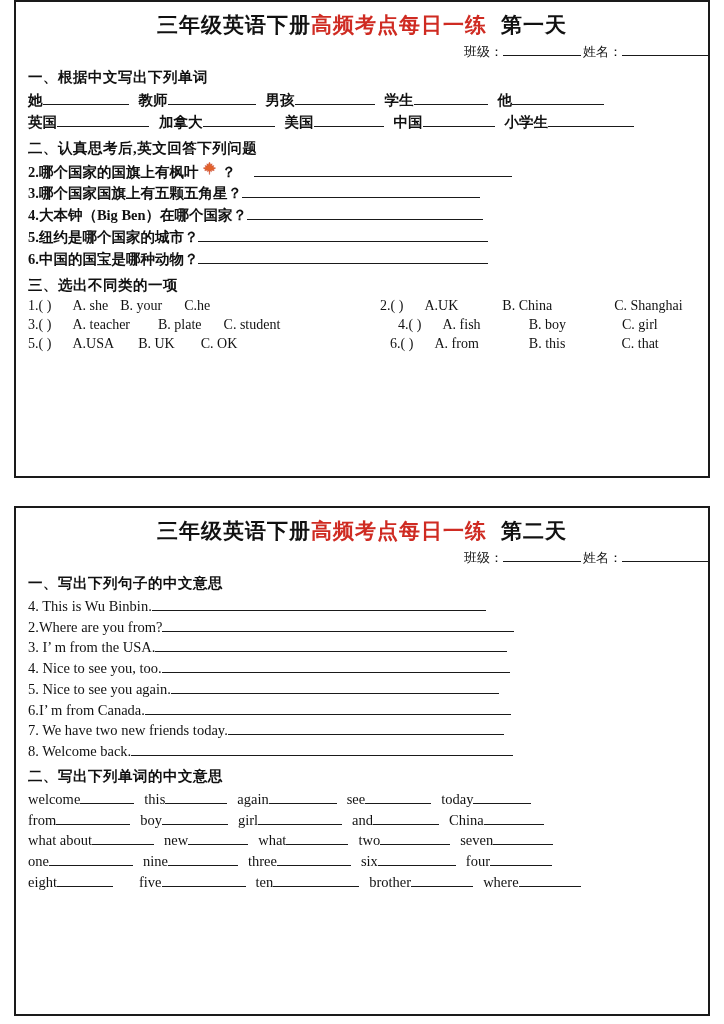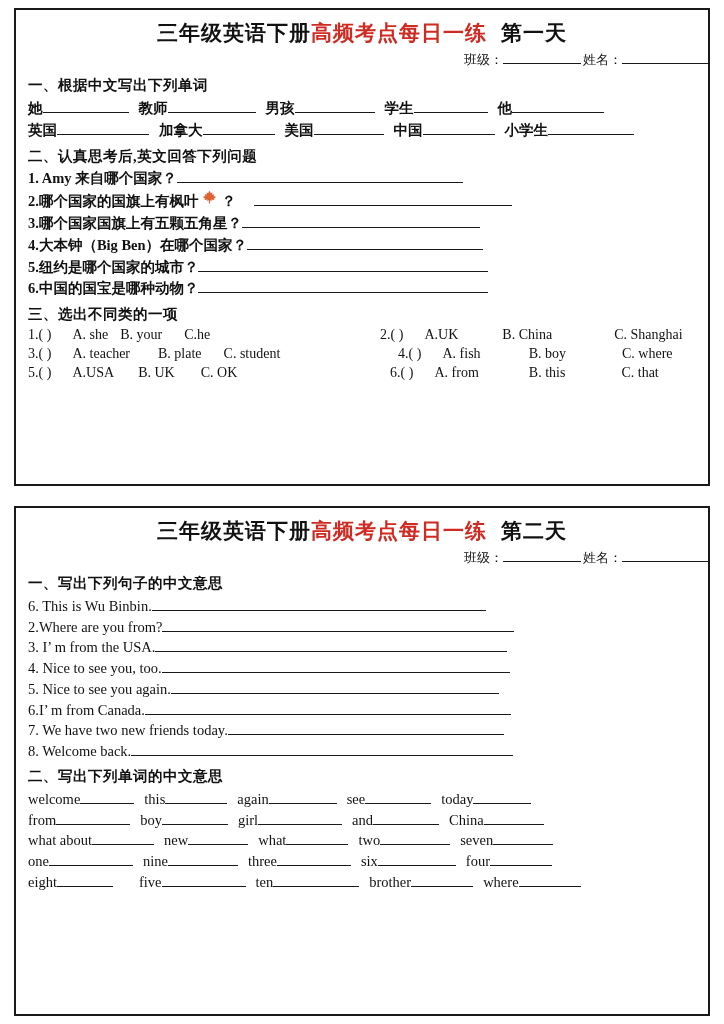--- a/index.html
+++ b/index.html
@@ -23,21 +23,21 @@
 
   
   .sheet {
     position: absolute;
     left: 14px;
     width: 696px;
     border: 2px solid #1a1a1a;
     box-sizing: border-box;
     background: #ffffff;
   }
-  #sheet-1 { top: 8px;   height: 478px; }
+  #sheet-1 { top: 0;   height: 478px; }
   #sheet-2 { top: 506px; height: 510px; }
 
   
   .sheet-title {
     text-align: center;
     font-size: 21px;
     font-weight: bold;
     letter-spacing: 1px;
     margin-top: 9px;
     white-space: nowrap;
@@ -180,24 +180,20 @@
           <span class="lbl">中国</span>
           <span class="blank" style="width: 72px;"></span>
         </span>
         <span class="item">
           <span class="lbl">小学生</span>
           <span class="blank" style="width: 86px;"></span>
         </span>
       </div>
       <div class="section-head">二、认真思考后,英文回答下列问题</div>
       <div class="q-row">
-        <span class="q-text">1. Amy 来自哪个国家？</span>
-        <span class="answer-line" style="width: 286px;"></span>
-      </div>
-      <div class="q-row">
         <span class="q-text">2.哪个国家的国旗上有枫叶</span>
   <svg class="leaf-icon" viewBox="0 0 24 24" aria-hidden="true">
     <path d="M12 1.5l1.7 3.6 2.3-.9-.7 3.3 3.4-.7-1.2 2.5 3.9 1.2-3.2 2.1.9 1.9-4.4-.6.5 2.3-2.5-1.4-.4 5.3h-.7l-.4-5.3-2.5 1.4.5-2.3-4.4.6.9-1.9-3.2-2.1 3.9-1.2-1.2-2.5 3.4.7-.7-3.3 2.3.9z" fill="#e2622c" stroke="#c0392b" stroke-width="0.5"></path>
   </svg>
 <span class="q-text">？</span>
         <span style="display: inline-block; width: 18px;"></span>
         <span class="answer-line" style="width: 258px;"></span>
       </div>
       <div class="q-row">
         <span class="q-text">3.哪个国家国旗上有五颗五角星？</span>
@@ -238,21 +234,21 @@
           <span class="mc-paren">(       )</span>
           <span class="mc-opt" style="margin-right: 28px;">A. teacher</span>
           <span class="mc-opt" style="margin-right: 22px;">B. plate</span>
           <span class="mc-opt" style="">C. student</span>
         </span>
         <span class="mc-q">
           <span class="mc-num">4.</span>
           <span class="mc-paren">(       )</span>
           <span class="mc-opt" style="margin-right: 48px;">A. fish</span>
           <span class="mc-opt" style="margin-right: 56px;">B. boy</span>
-          <span class="mc-opt" style="margin-right: 0px;">C. where</span>
+          <span class="mc-opt" style="margin-right: 0px;">C. girl</span>
         </span>
       </div>
       <div class="mc-row">
         <span class="mc-q" style="width: 362px;">
           <span class="mc-num">5.</span>
           <span class="mc-paren">(       )</span>
           <span class="mc-opt" style="margin-right: 24px;">A.USA</span>
           <span class="mc-opt" style="margin-right: 26px;">B. UK</span>
           <span class="mc-opt" style="margin-right: 24px;">C. OK</span>
         </span>
@@ -266,21 +262,21 @@
       </div>
     </div>
   <div class="sheet" id="sheet-2">
       <div class="sheet-title"><span class="title-black">三年级英语下册</span><span class="title-red">高频考点每日一练</span><span class="title-day">第二天</span></div>
       <div class="id-line">
         <span class="id-field cls"><span>班级：</span><span class="blank"></span></span>
         <span class="id-field name"><span>姓名：</span><span class="blank"></span></span>
       </div>
       <div class="section-head">一、写出下列句子的中文意思</div>
       <div class="q-row en">
-        <span class="q-text">6. This is Wu Binbin.</span>
+        <span class="q-text">4. This is Wu Binbin.</span>
         <span class="answer-line" style="width: 334px;"></span>
       </div>
       <div class="q-row en">
         <span class="q-text">2.Where are you from?</span>
         <span class="answer-line" style="width: 352px;"></span>
       </div>
       <div class="q-row en">
         <span class="q-text">3. I’ m from the USA.</span>
         <span class="answer-line" style="width: 352px;"></span>
       </div>

